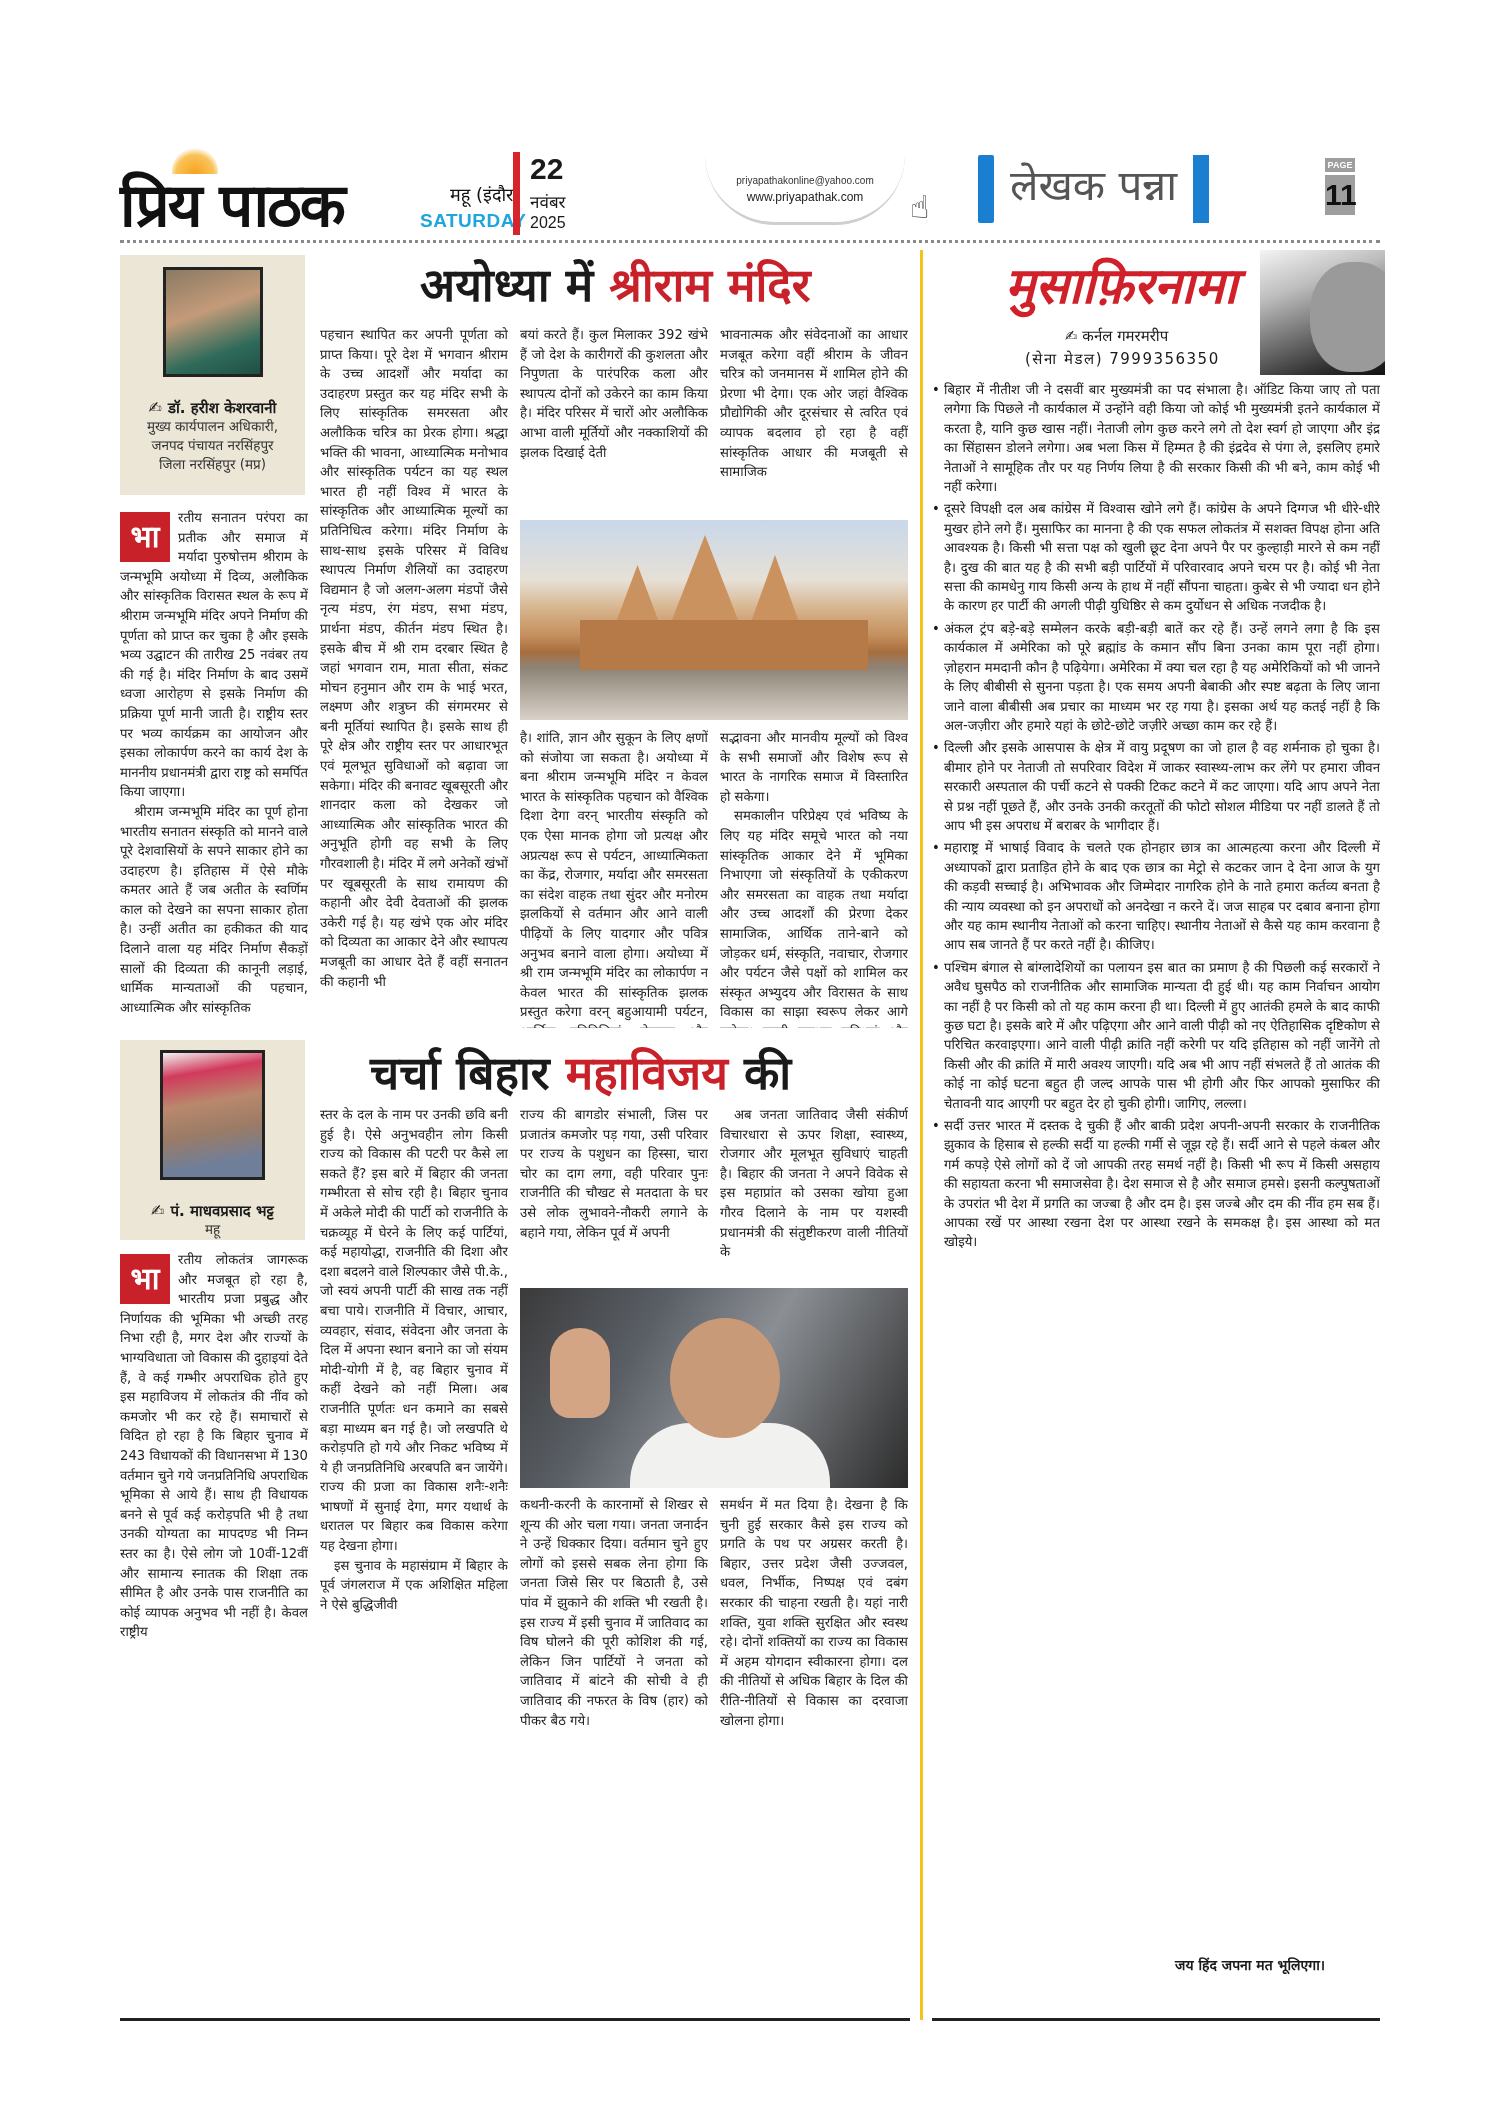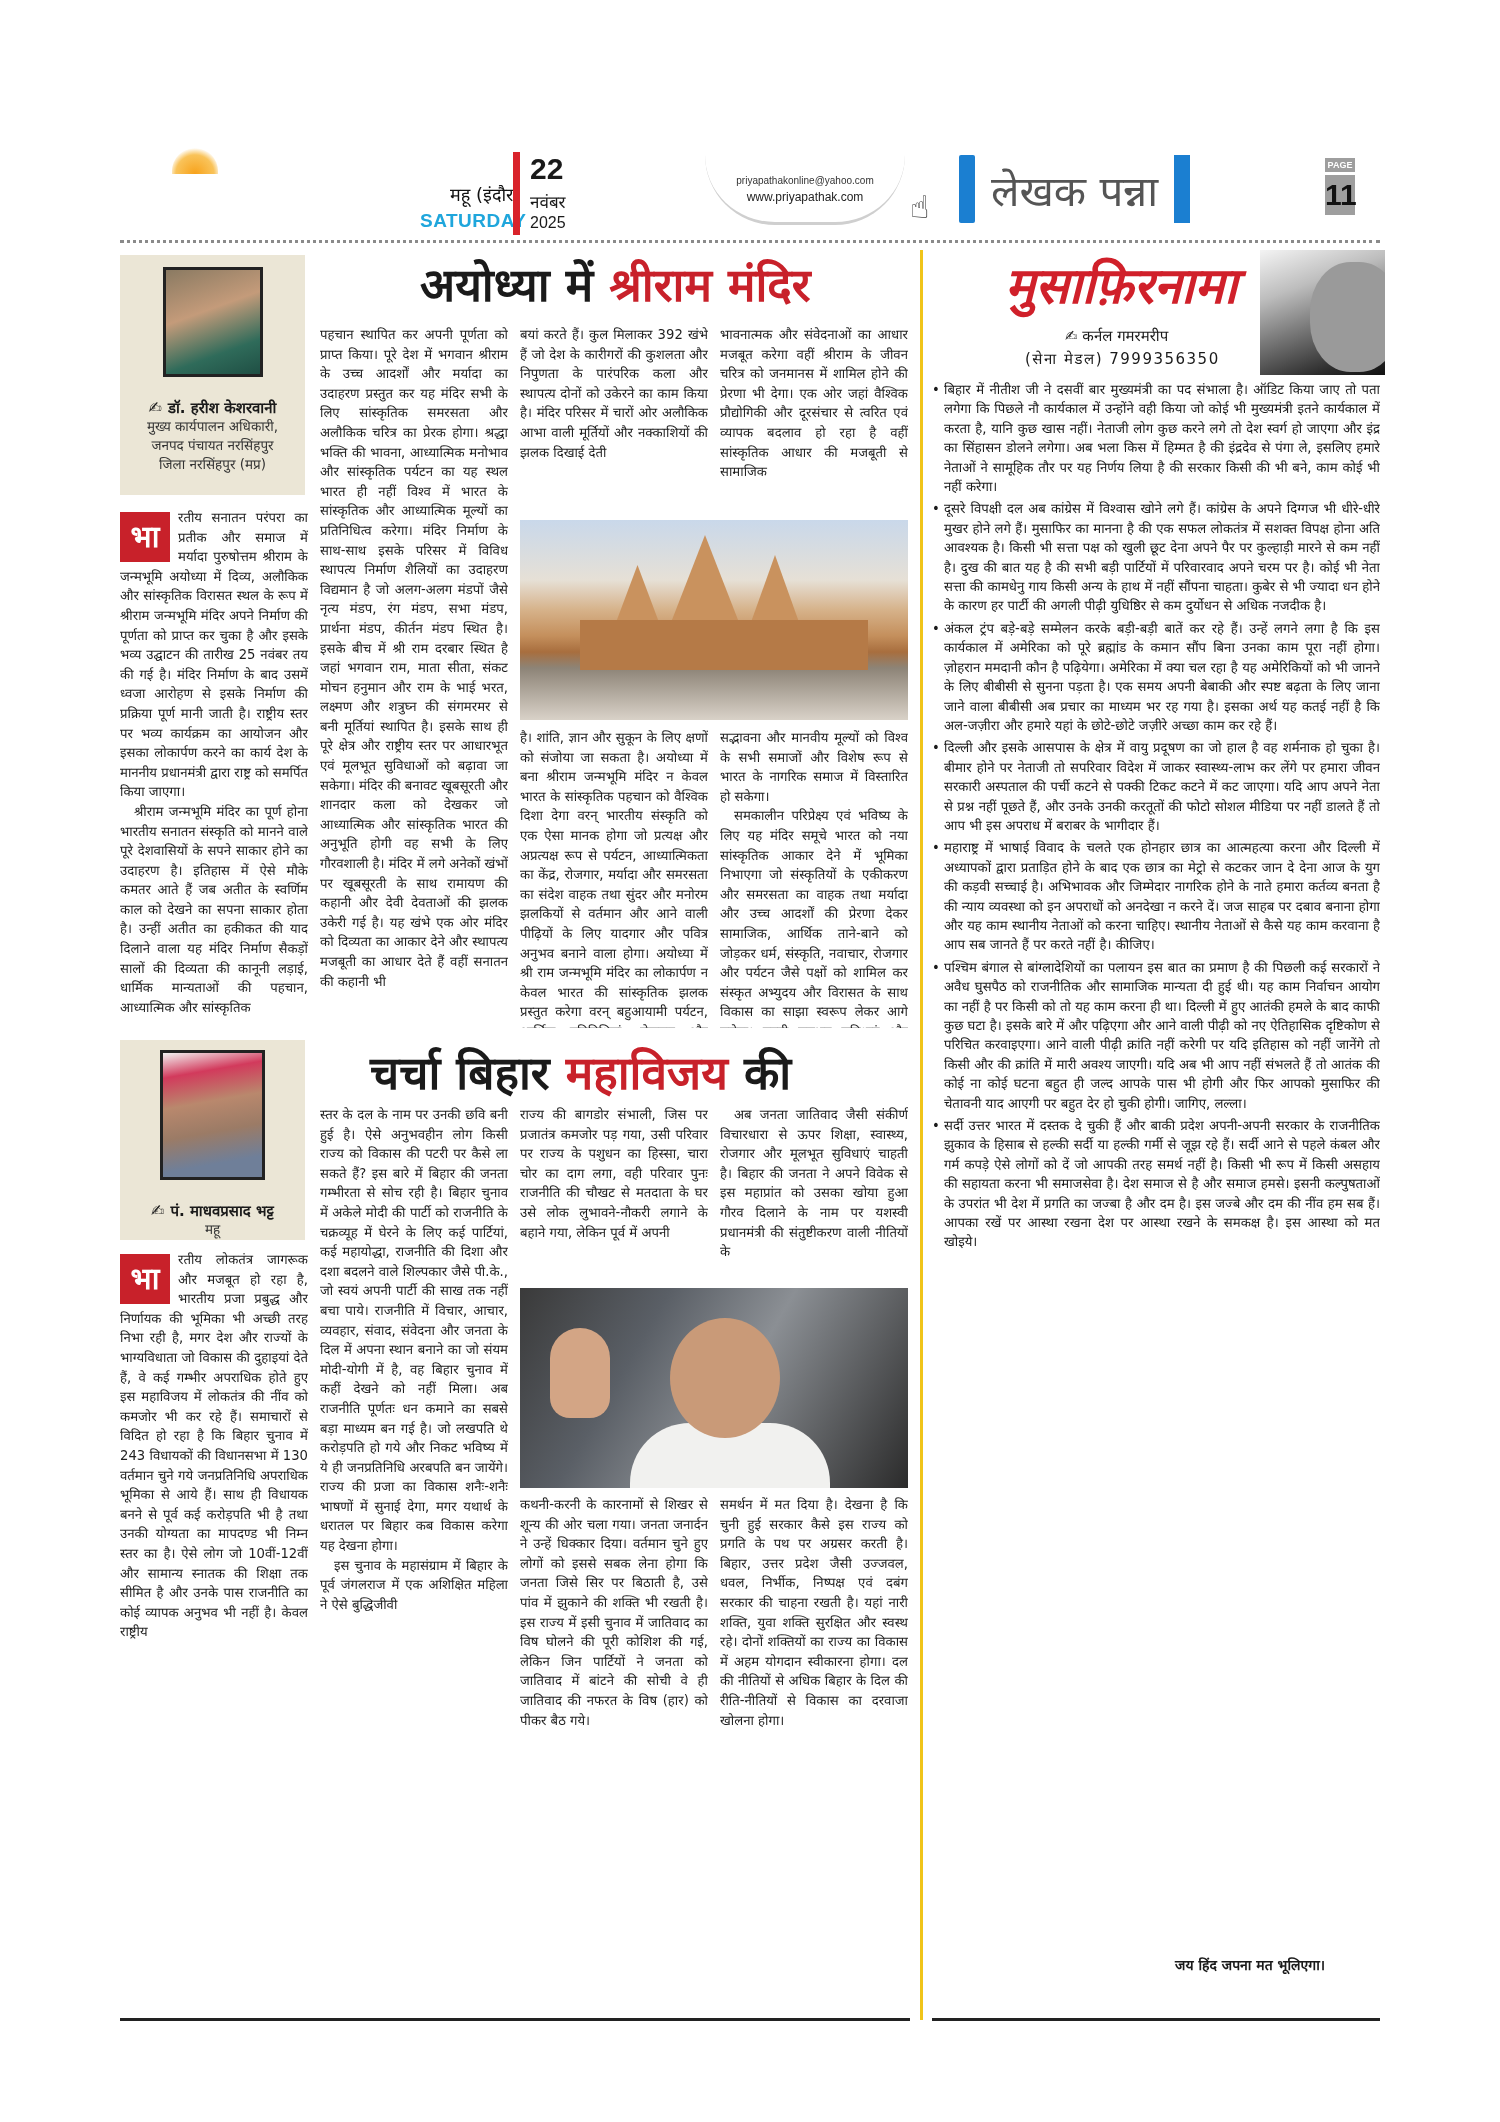--- a/index.html
+++ b/index.html
@@ -13,21 +13,21 @@
   .place { position: absolute; left: 330px; top: 42px; font-size: 18px; color: #111; }
   .weekday { position: absolute; left: 300px; top: 70px; font-size: 19px; font-weight: bold; color: #1fa6dc; font-family: "Liberation Sans", sans-serif; letter-spacing: 0.5px; }
   .redbar { position: absolute; left: 393px; top: 12px; width: 7px; height: 83px; background: #d9232b; }
   .day { position: absolute; left: 410px; top: 12px; font-size: 30px; font-weight: bold; font-family: "Liberation Sans", sans-serif; }
   .month { position: absolute; left: 410px; top: 50px; font-size: 17px; }
   .year { position: absolute; left: 410px; top: 74px; font-size: 16px; font-family: "Liberation Sans", sans-serif; }
   .contact { position: absolute; left: 585px; top: 15px; width: 200px; height: 70px; border-radius: 0 0 100px 100px; border-bottom: 3px solid #cfcfcf; text-align: center; }
   .contact .email { font-size: 10px; font-family: "Liberation Sans", sans-serif; margin-top: 20px; color: #333; }
   .contact .web { font-size: 12px; font-family: "Liberation Sans", sans-serif; margin-top: 4px; color: #222; }
   .hand-icon { position: absolute; left: 790px; top: 48px; font-size: 32px; color: #333; }
-  .section-label { position: absolute; left: 839px; top: 15px; height: 68px; display: flex; align-items: center; }
+  .section-label { position: absolute; left: 858px; top: 15px; height: 68px; display: flex; }
   .section-label .br { width: 16px; height: 68px; background: #1b7fd1; }
   .section-label .br.l { border-radius: 2px; }
   .section-label .txt { font-size: 42px; color: #555; padding: 0 16px; font-family: "DejaVu Sans", sans-serif; }
   .pagebox { position: absolute; left: 1205px; top: 18px; width: 30px; }
   .pagebox .lbl { background: #9e9e9e; color: #fff; font-size: 9px; font-weight: bold; text-align: center; padding: 2px 0; font-family: "Liberation Sans", sans-serif; }
   .pagebox .num { background: #9e9e9e; color: #111; font-size: 30px; font-weight: bold; text-align: left; margin-top: 3px; font-family: "Liberation Sans", sans-serif; line-height: 40px; }
   .dotted { position: absolute; left: 0; top: 100px; width: 1260px; border-top: 3px dotted #8a8a8a; }
 
   
   .col { position: absolute; font-size: 13.2px; line-height: 19.6px; text-align: justify; color: #1e1e1e; overflow: hidden; }
@@ -67,20 +67,21 @@
   .bullets li::before { content: "•"; position: absolute; left: 0; top: 0; }
   .signoff { position: absolute; font-size: 14px; font-weight: bold; }
 </style>
 </head>
 <body>
 
 <div class="page">
 
   <div class="masthead">
     <div class="logo-sun"></div>
+    <div class="logo">प्रिय पाठक</div>
     <div class="place">महू (इंदौर)</div>
     <div class="weekday">SATURDAY</div>
     <div class="redbar"></div>
     <div class="day">22</div>
     <div class="month">नवंबर</div>
     <div class="year">2025</div>
     <div class="contact">
       <div class="email">priyapathakonline@yahoo.com</div>
       <div class="web">www.priyapathak.com</div>
     </div>

